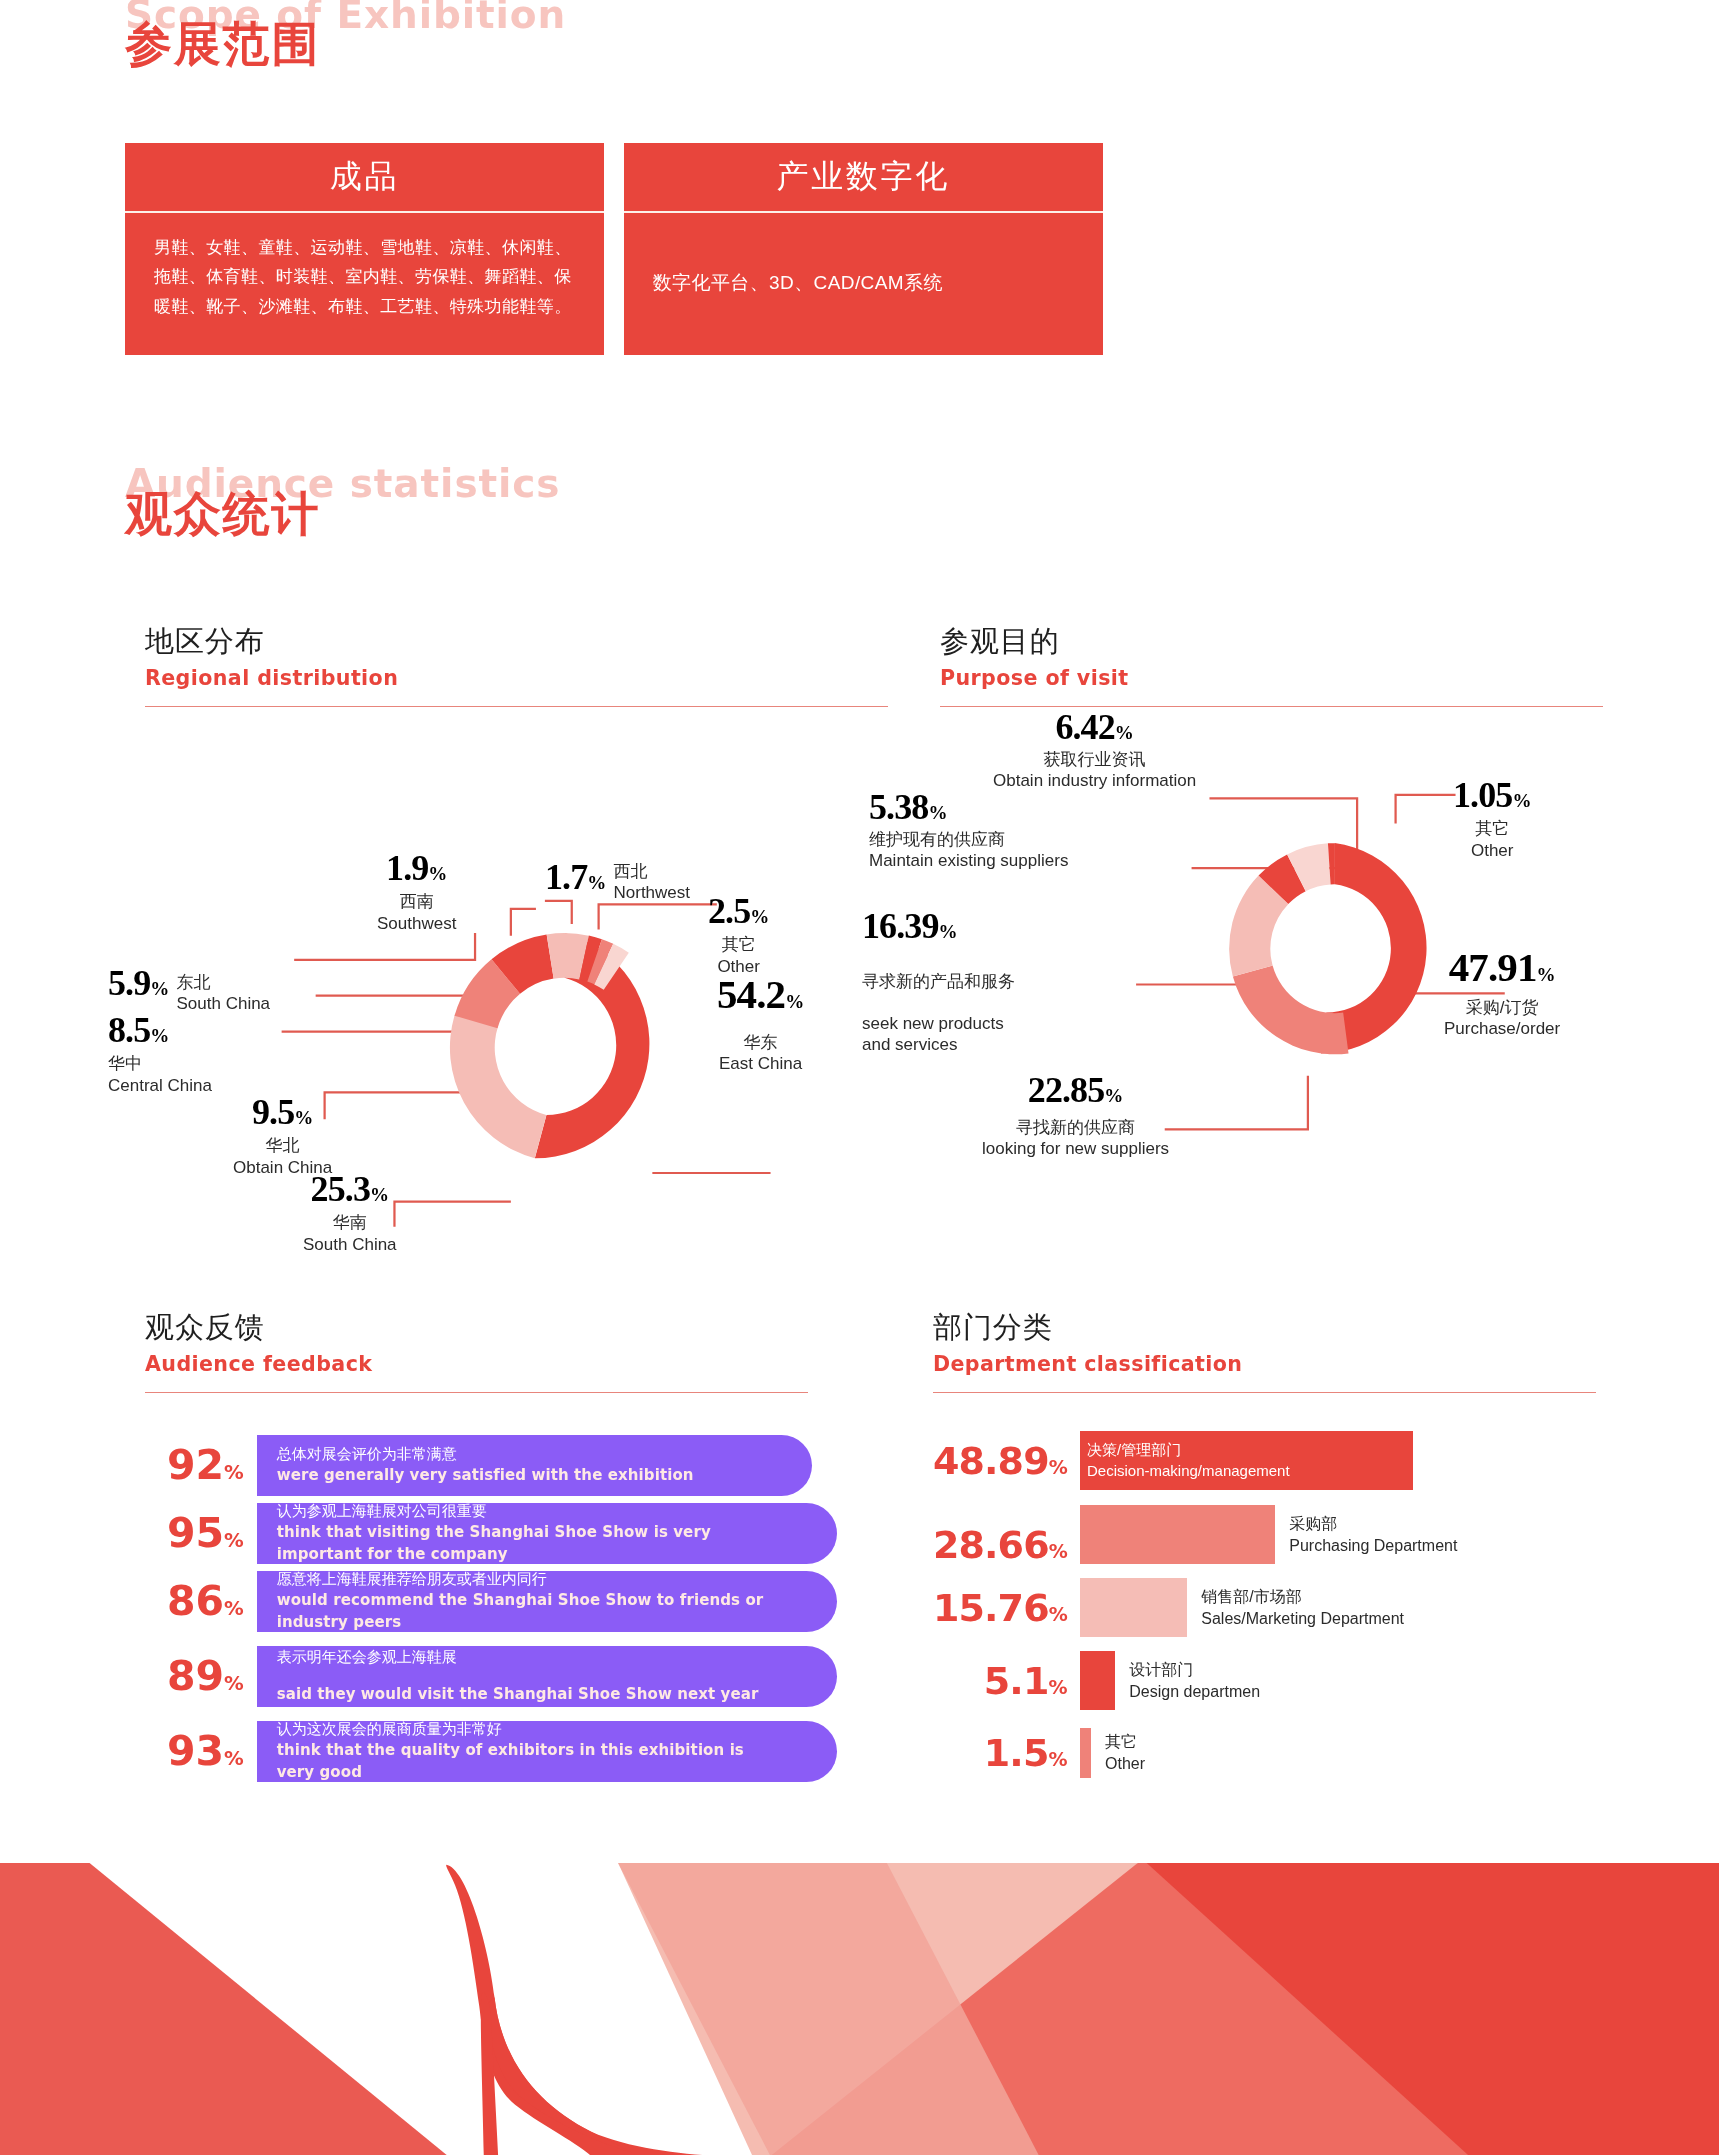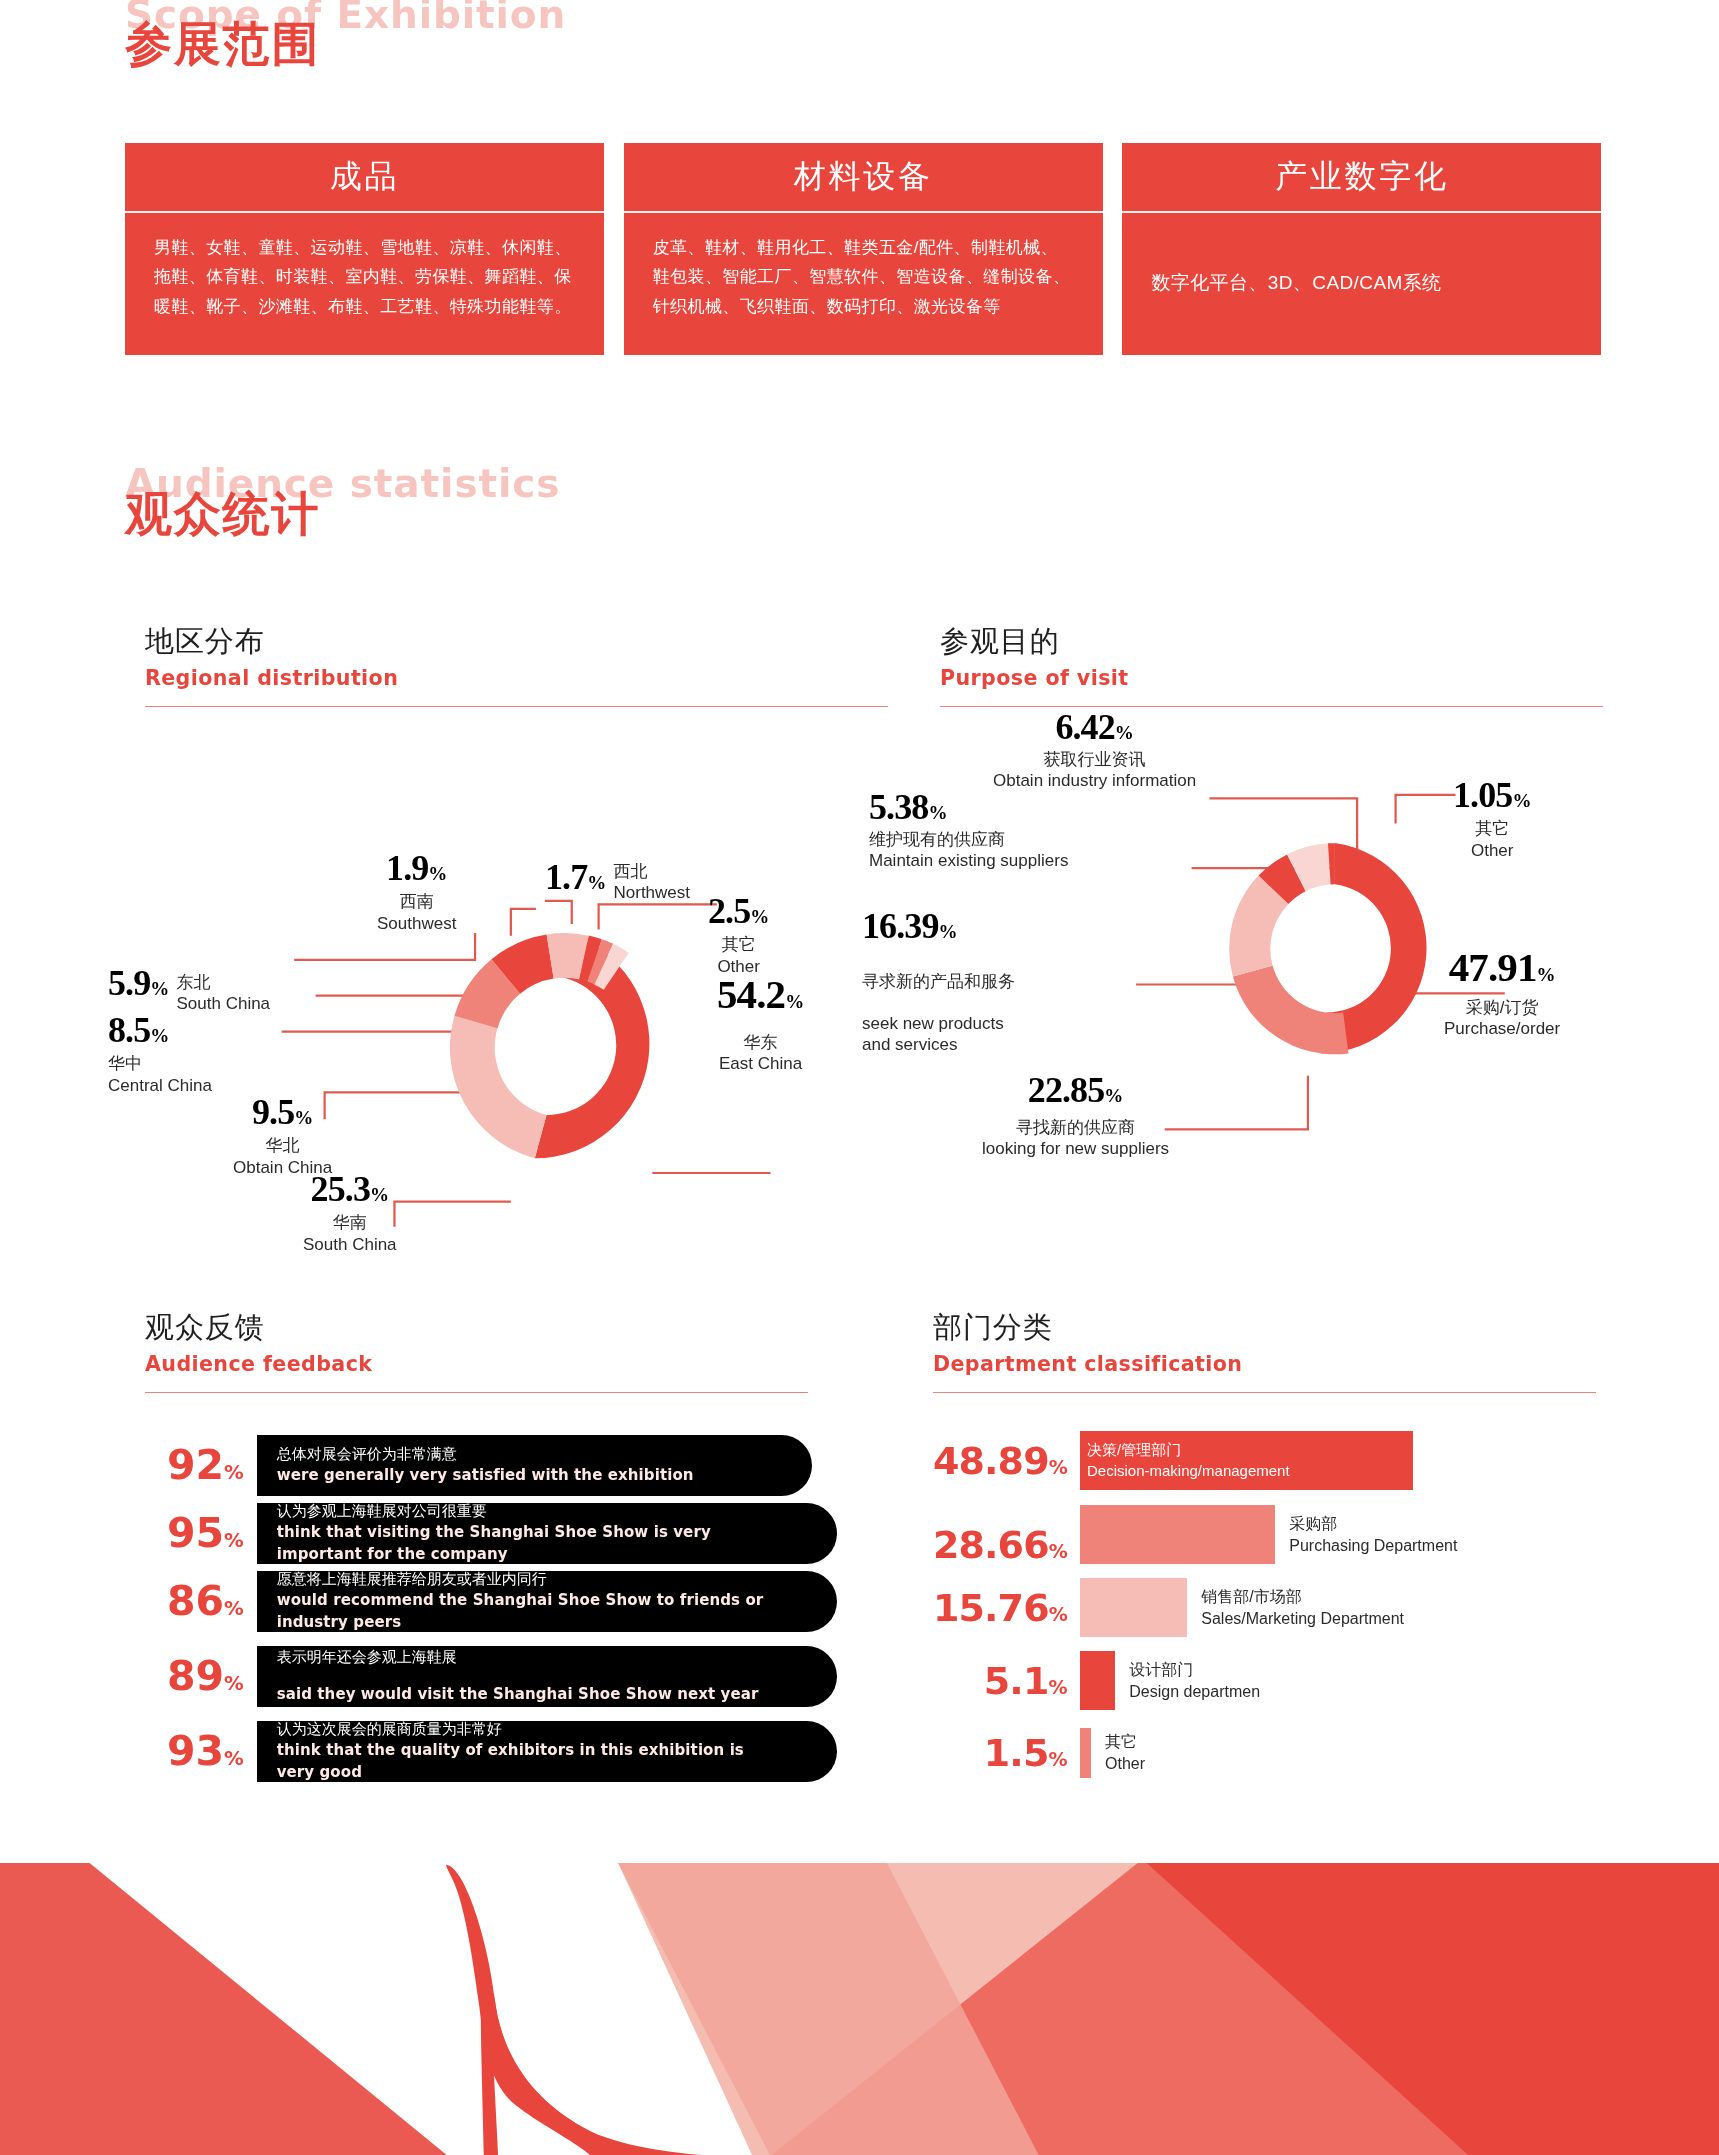--- a/index.html
+++ b/index.html
@@ -69,21 +69,21 @@
 
   
   .fb-row { position: absolute; display: flex; align-items: center; margin-left: 25px; }
   .fb-pct {
     color: #e8453c; font-weight: bold; font-family: "DejaVu Sans", sans-serif;
     width: 90px; text-align: left; line-height: 1;
   }
   .fb-pct .num { font-size: 41px; }
   .fb-pct .sign { font-size: 19.7px; }
   .fb-pill {
-    background: #000000; border-radius: 0 36px 36px 0;
+    background: #8b5cf6; border-radius: 0 36px 36px 0;
     padding: 9px 54px 10.7px 19.7px; color: #ffe9e4;
     font-size: 15px; line-height: 1.45; height: 61px;
     display: flex; flex-direction: column; justify-content: center;
   }
   .fb-pill .cn { color: #ffffff; font-weight: 500; }
   .fb-pill .en { font-family: "DejaVu Sans", sans-serif; font-weight: bold; letter-spacing: 0.1px; }
 
   
   .dept-row { position: absolute; display: flex; align-items: center; }
   .dept-pct {
@@ -106,24 +106,20 @@
 
 <div class="sec-head" style="left:125px; top:-5.4px;">
   <div class="en-ghost">Scope of Exhibition</div>
   <div class="cn-big">参展范围</div>
 </div>
 
 <div class="scope-row">
   <div class="scope-box b1">
     <div class="scope-title">成品</div>
     <div class="scope-body">男鞋、女鞋、童鞋、运动鞋、雪地鞋、凉鞋、休闲鞋、拖鞋、体育鞋、时装鞋、室内鞋、劳保鞋、舞蹈鞋、保暖鞋、靴子、沙滩鞋、布鞋、工艺鞋、特殊功能鞋等。</div>
-  </div>
-  <div class="scope-box b2">
-    <div class="scope-title">材料设备</div>
-    <div class="scope-body">皮革、鞋材、鞋用化工、鞋类五金/配件、制鞋机械、鞋包装、智能工厂、智慧软件、智造设备、缝制设备、针织机械、飞织鞋面、数码打印、激光设备等</div>
   </div>
   <div class="scope-box b3">
     <div class="scope-title">产业数字化</div>
     <div class="scope-body centered">数字化平台、3D、CAD/CAM系统</div>
   </div>
 </div>
 
 <div class="sec-head" style="left:125px; top:464px;">
   <div class="en-ghost">Audience statistics</div>
   <div class="cn-big">观众统计</div>

